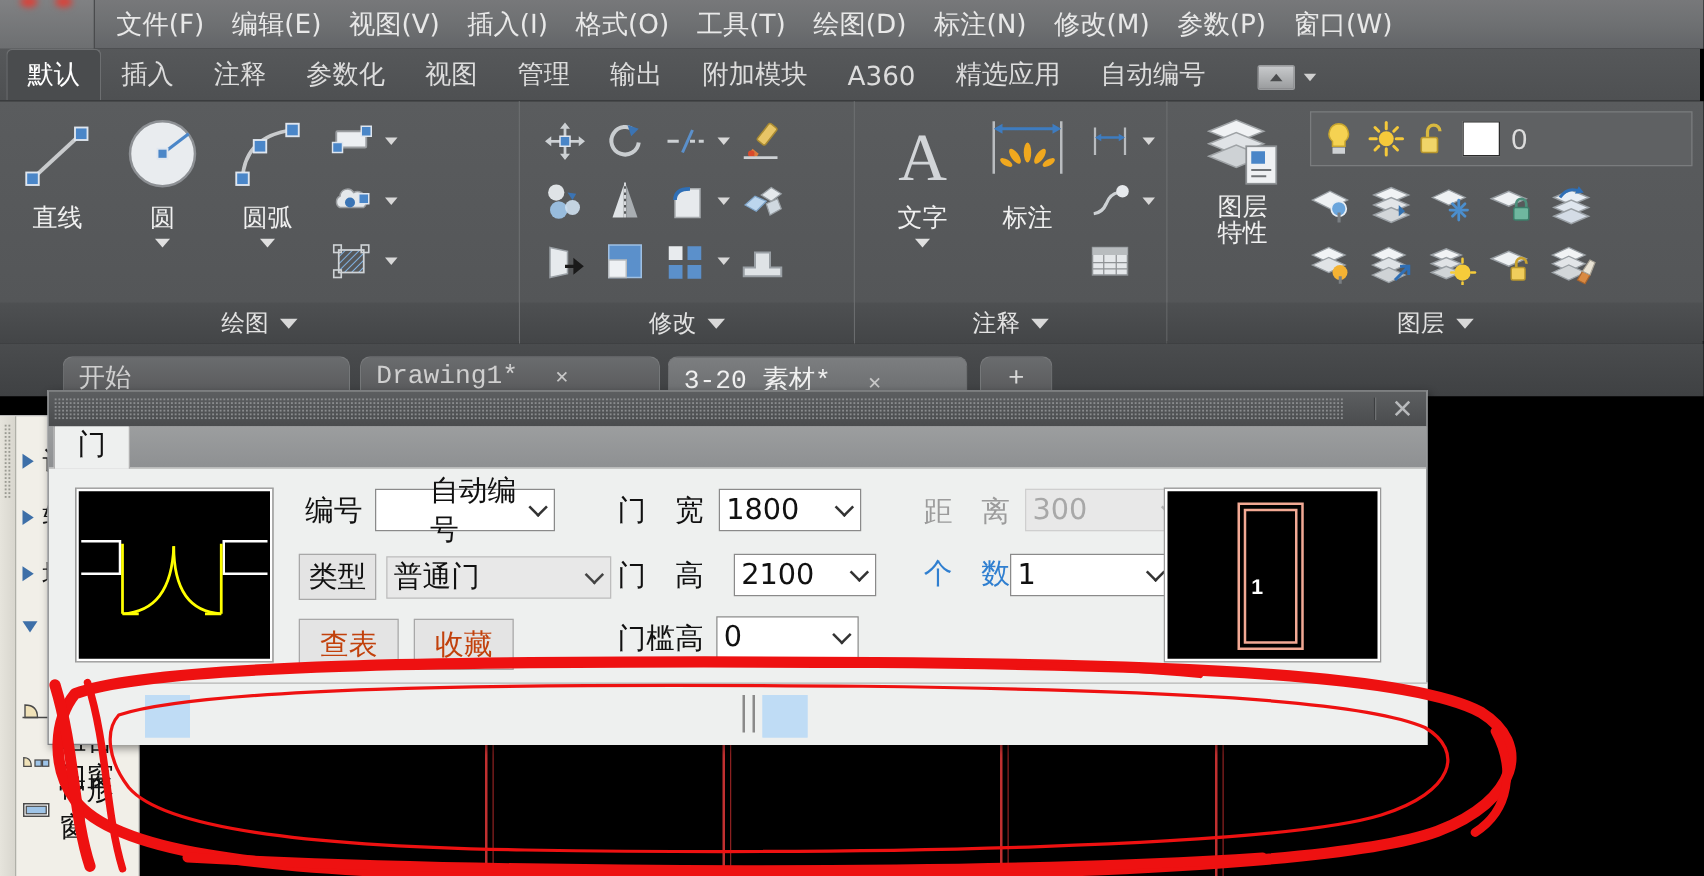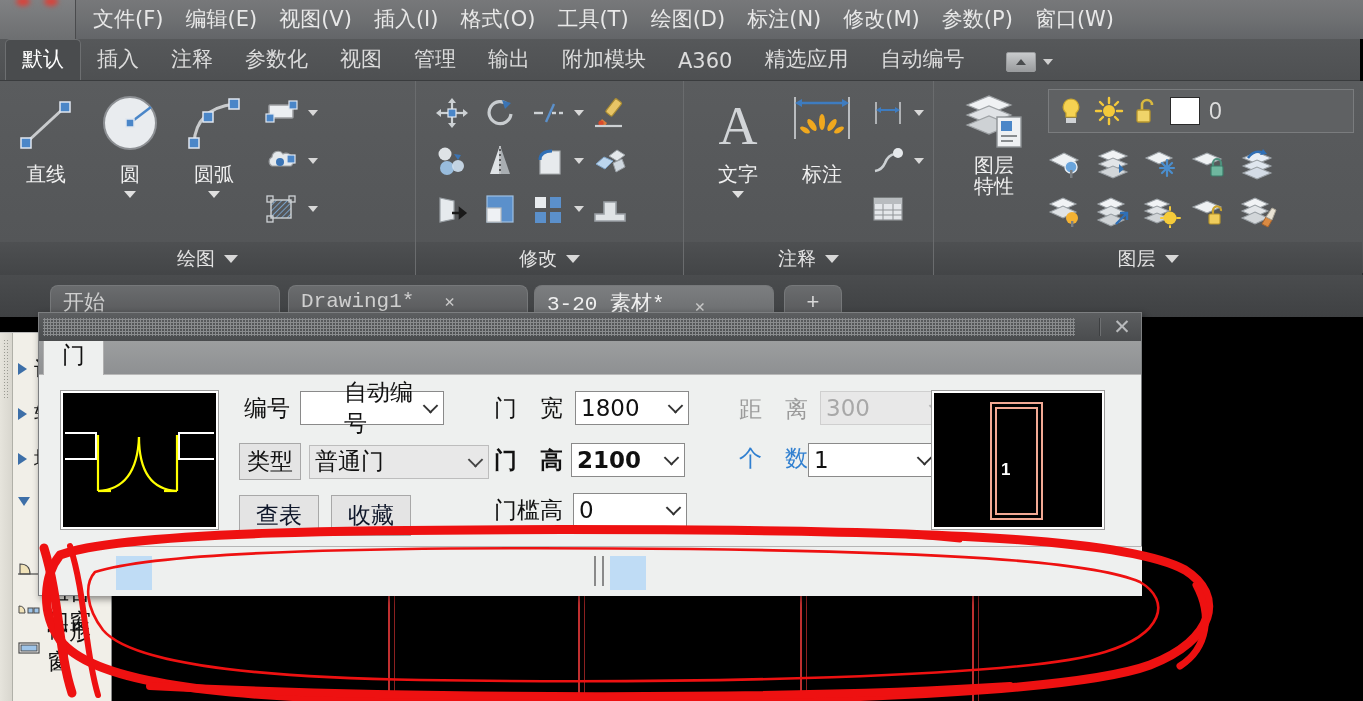--- a/index.html
+++ b/index.html
@@ -219,21 +219,21 @@
   }
   .dlbl.muted { color:#9b9b9b; }
   .dlbl.link { color:#2f7fd0; }
   .btn-lbl {
     border:1px solid #a8a8a8; background:#e4e4e4; padding: 2px 7px;
     font-size: 23px; color:#111; cursor:default;
     font-family: "DejaVu Sans", "Liberation Sans", sans-serif;
   }
   .dbtn {
     border:1px solid #a8a8a8; background:#e4e4e4; padding: 4px 16px;
-    font-size: 23px; color:#0f172a; cursor:default;
+    font-size: 23px; color:#c2410c; cursor:default;
     font-family: "DejaVu Sans", "Liberation Sans", sans-serif;
   }
 
   .combo {
     position:relative; background:#fff; border:1px solid #8a8a8a;
     height: 34px; display:flex; align-items:center;
     padding: 0 28px 0 5px; font-size: 23px; color:#111; cursor:default;
     font-family: "DejaVu Sans", "Liberation Sans", sans-serif;
   }
   .combo.flat { background:#e8e8e8; border-color:#bdbdbd; }
@@ -838,21 +838,21 @@
         <span class="dbtn">收藏</span>
       </div>
 
       <div style="position:absolute;left:455px;top:16px;display:flex;align-items:center;gap:12px;">
         <span class="dlbl">门　宽</span>
         <div class="combo" style="width:114px;">
           <span>1800</span>
           <span class="chev"></span>
         </div>
       </div>
-      <div style="position:absolute;left:455px;top:68px;display:flex;align-items:center;gap:8px;font-weight:bold;">
+      <div style="position:absolute;left:455px;top:68px;display:flex;align-items:center;gap:24px;">
         <span class="dlbl">门　高</span>
         <div class="combo" style="width:114px;">
           <span>2100</span>
           <span class="chev"></span>
         </div>
       </div>
       <div style="position:absolute;left:455px;top:118px;display:flex;align-items:center;gap:10px;">
         <span class="dlbl">门槛高</span>
         <div class="combo" style="width:114px;">
           <span>0</span>

